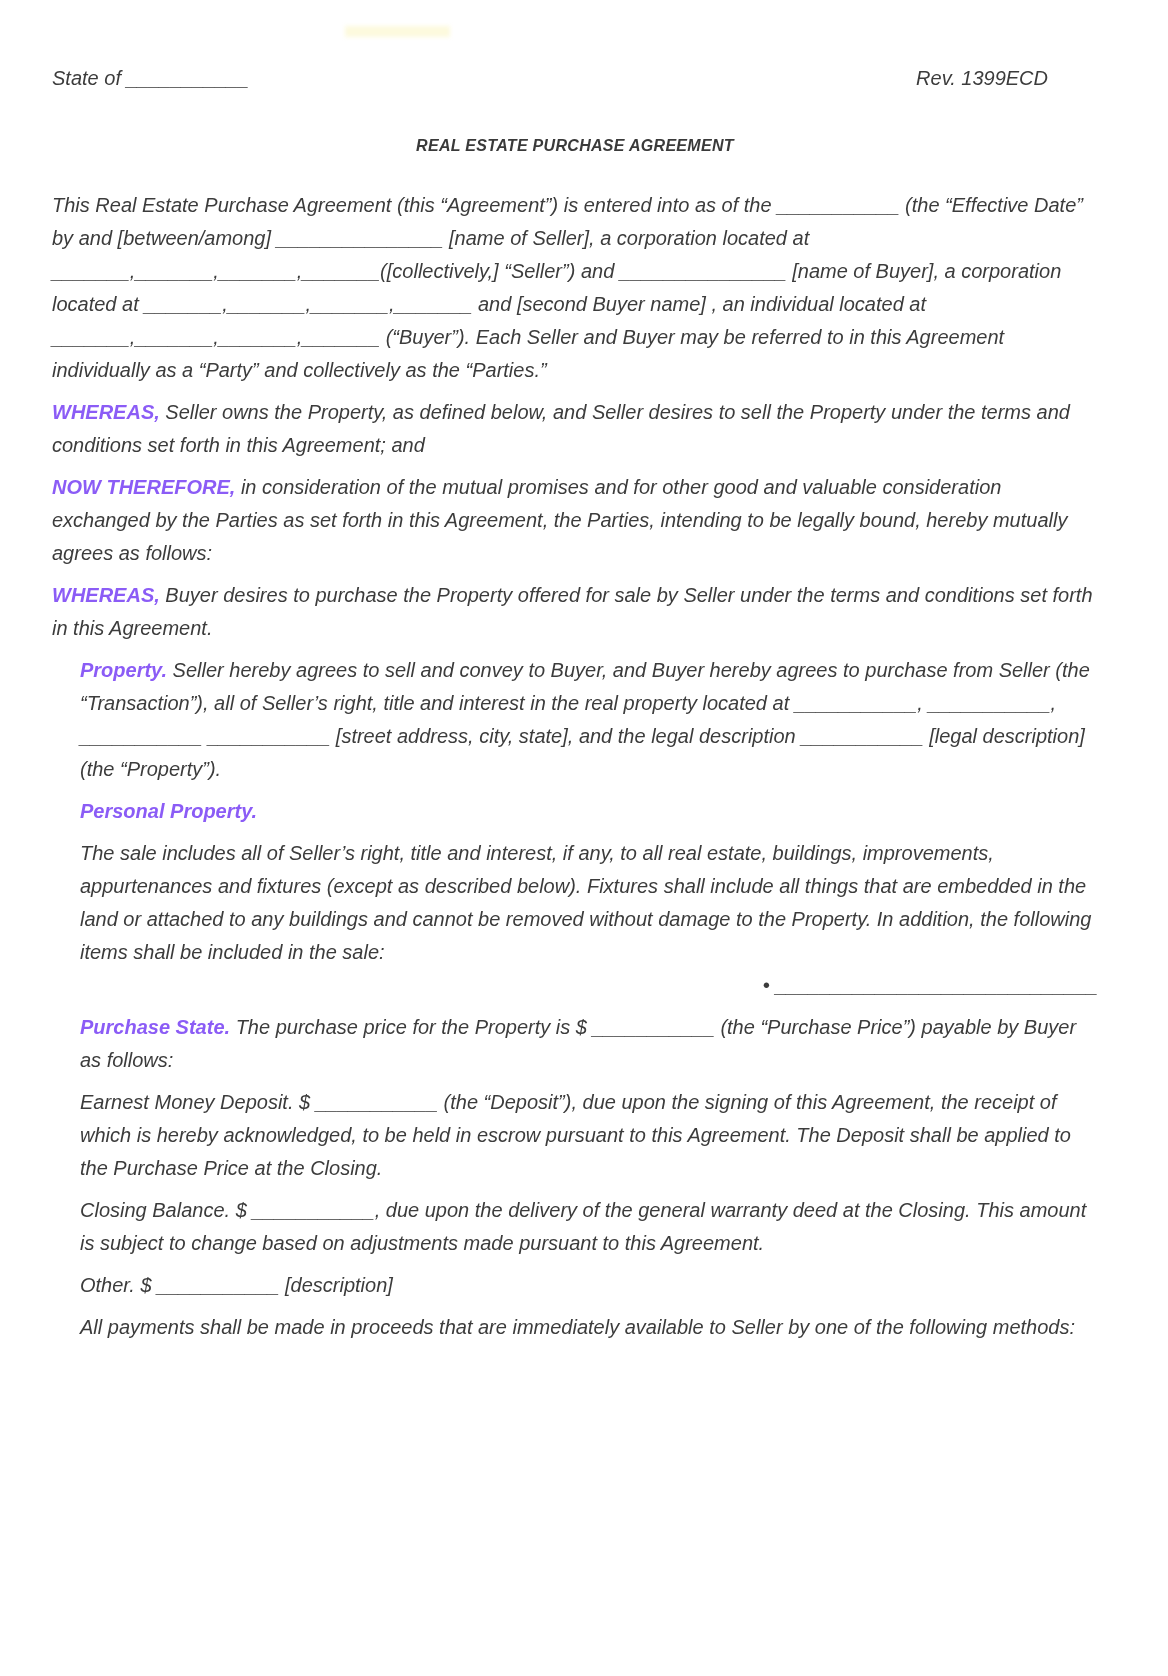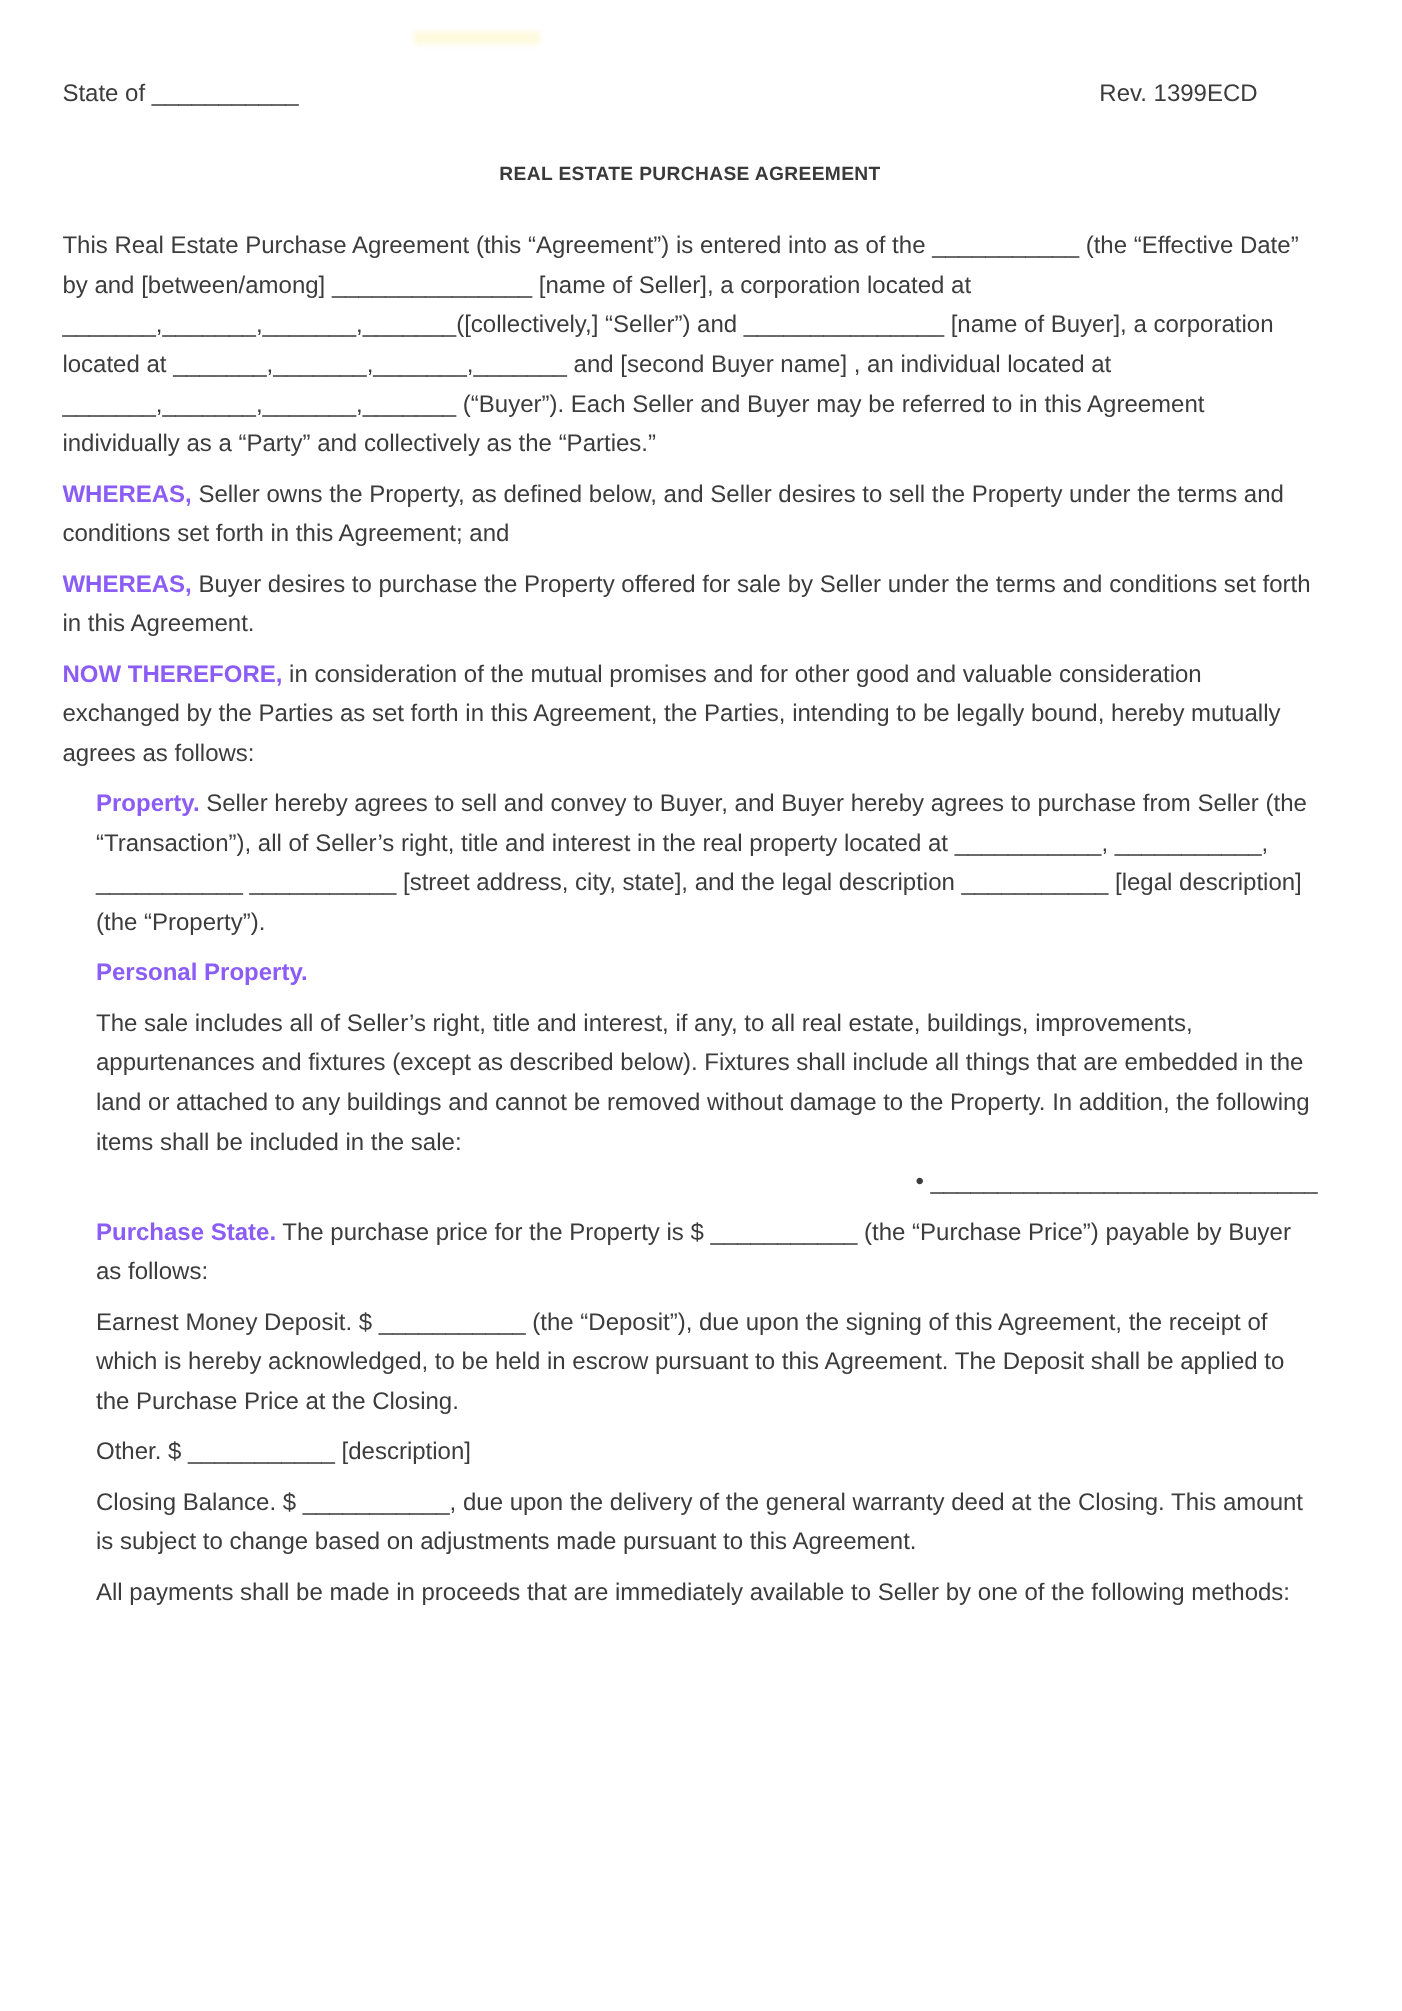--- a/index.html
+++ b/index.html
@@ -12,20 +12,21 @@
     width: 1140px;
     height: 1676px;
     box-sizing: border-box;
     background: #ffffff;
     padding: 62px 42px 0 52px;
     font-family: "Liberation Sans", sans-serif;
     font-size: 20px;
     line-height: 33px;
     color: #3c3c3c;
     overflow: hidden;
+    font-style: italic;
   }
   .watermark {
     position: absolute;
     left: 345px;
     top: 26px;
     width: 105px;
     height: 11px;
     background: rgba(250, 240, 160, 0.35);
     filter: blur(2px);
     pointer-events: none;
@@ -77,36 +78,36 @@
     <span>State of ___________</span>
     <span class="rev">Rev. 1399ECD</span>
   </div>
 
   <h1 class="title">REAL ESTATE PURCHASE AGREEMENT</h1>
 
   <p class="para"><strong></strong><span>This Real Estate Purchase Agreement (this “Agreement”) is entered into as of the ___________ (the “Effective Date” by and [between/among] _______________ [name of Seller], a corporation located at _______,_______,_______,_______([collectively,] “Seller”) and _______________ [name of Buyer], a corporation located at _______,_______,_______,_______ and [second Buyer name] , an individual located at _______,_______,_______,_______ (“Buyer”). Each Seller and Buyer may be referred to in this Agreement individually as a “Party” and collectively as the “Parties.”</span></p>
 
   <p class="para"><strong>WHEREAS,</strong><span> Seller owns the Property, as defined below, and Seller desires to sell the Property under the terms and conditions set forth in this Agreement; and</span></p>
 
+  <p class="para"><strong>NOW THEREFORE,</strong><span> in consideration of the mutual promises and for other good and valuable consideration exchanged by the Parties as set forth in this Agreement, the Parties, intending to be legally bound, hereby mutually agrees as follows:</span></p>
+
   <p class="para"><strong>WHEREAS,</strong><span> Buyer desires to purchase the Property offered for sale by Seller under the terms and conditions set forth in this Agreement.</span></p>
-
-  <p class="para"><strong>NOW THEREFORE,</strong><span> in consideration of the mutual promises and for other good and valuable consideration exchanged by the Parties as set forth in this Agreement, the Parties, intending to be legally bound, hereby mutually agrees as follows:</span></p>
 
   <p class="para indent"><strong>Property.</strong><span> Seller hereby agrees to sell and convey to Buyer, and Buyer hereby agrees to purchase from Seller (the “Transaction”), all of Seller’s right, title and interest in the real property located at ___________, ___________, ___________ ___________ [street address, city, state], and the legal description ___________ [legal description] (the “Property”).</span></p>
 
   <p class="para indent"><strong>Personal Property.</strong><span></span></p>
 
   <p class="para indent tight"><strong></strong><span>The sale includes all of Seller’s right, title and interest, if any, to all real estate, buildings, improvements, appurtenances and fixtures (except as described below). Fixtures shall include all things that are embedded in the land or attached to any buildings and cannot be removed without damage to the Property. In addition, the following items shall be included in the sale:</span></p>
 
   <p class="para indent bullet-line"><strong></strong><span>• _____________________________</span></p>
 
   <p class="para indent"><strong>Purchase State.</strong><span> The purchase price for the Property is $ ___________ (the “Purchase Price”) payable by Buyer as follows:</span></p>
 
 
   <p class="para indent"><strong></strong><span>Earnest Money Deposit. $ ___________ (the “Deposit”), due upon the signing of this Agreement, the receipt of which is hereby acknowledged, to be held in escrow pursuant to this Agreement. The Deposit shall be applied to the Purchase Price at the Closing.</span></p>
 
+  <p class="para indent"><strong></strong><span>Closing Balance. $ ___________, due upon the delivery of the general warranty deed at the Closing. This amount is subject to change based on adjustments made pursuant to this Agreement.</span></p>
+
   <p class="para indent"><strong></strong><span>Other. $ ___________ [description]</span></p>
-
-  <p class="para indent"><strong></strong><span>Closing Balance. $ ___________, due upon the delivery of the general warranty deed at the Closing. This amount is subject to change based on adjustments made pursuant to this Agreement.</span></p>
 
   <p class="para indent"><strong></strong><span>All payments shall be made in proceeds that are immediately available to Seller by one of the following methods:</span></p>
 
 </div>
 
 </body></html>

